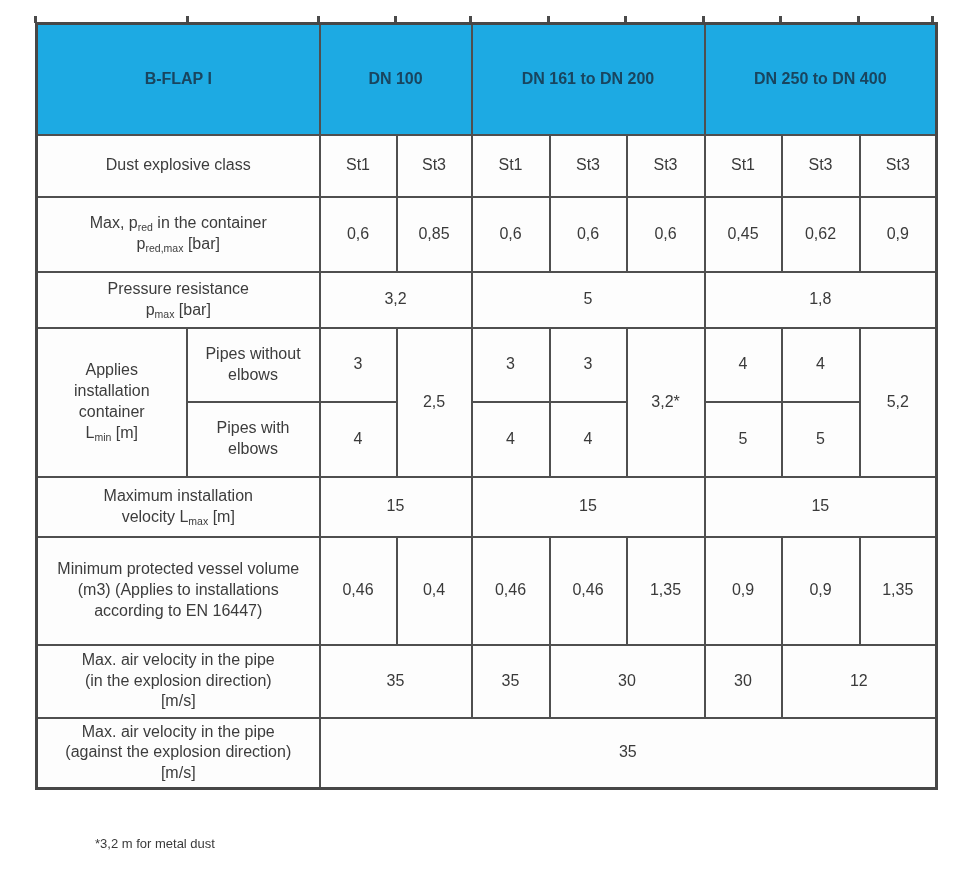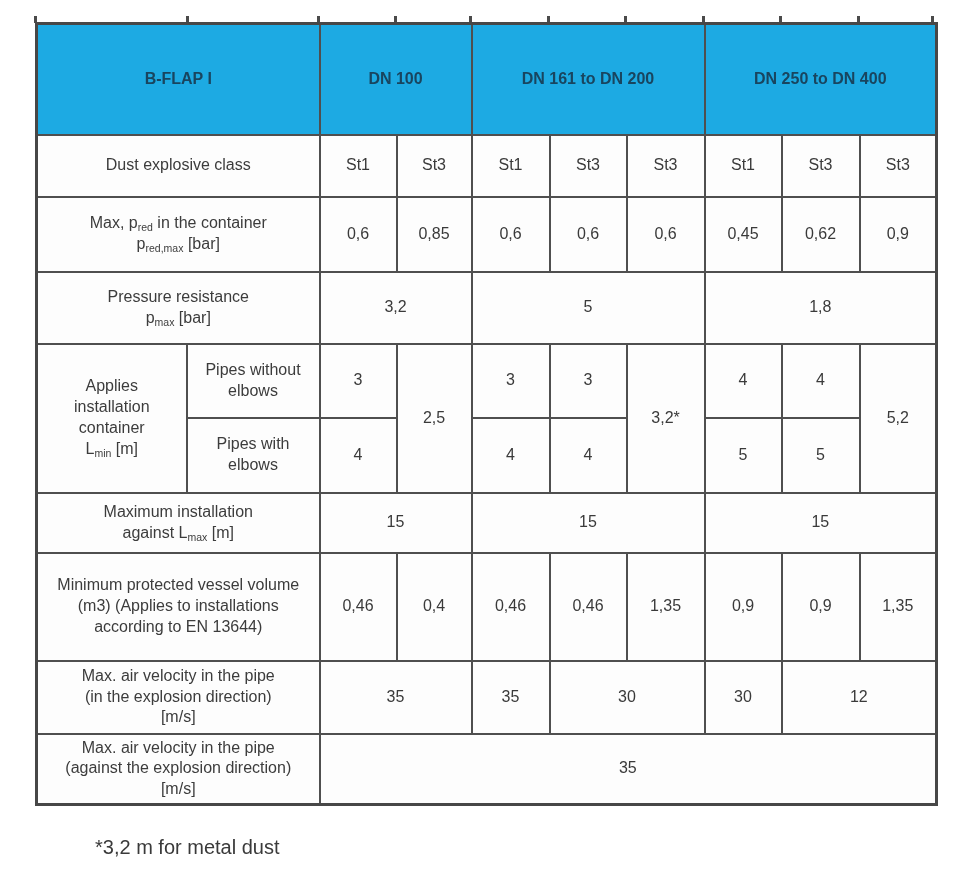--- a/index.html
+++ b/index.html
@@ -62,21 +62,21 @@
     vertical-align: -3px;
     line-height: 0;
   }
   .vessel-label {
     padding: 0 10px;
   }
   .footnote {
     position: absolute;
     left: 95px;
     top: 836px;
-    font-size: 20px;
+    font-size: 13px;
     color: #3a3a3a;
   }
 </style>
 </head>
 <body>
 
 <div class="page">
 
   <div>
     <span class="tick" style="left:34px"></span>
@@ -134,21 +134,21 @@
       <td>0,6</td>
       <td>0,85</td>
       <td>0,6</td>
       <td>0,6</td>
       <td>0,6</td>
       <td>0,45</td>
       <td>0,62</td>
       <td>0,9</td>
     </tr>
 
-    <tr style="height:72px">
+    <tr style="height:56px">
       <td class="lbl" colspan="2">
         <div>Pressure resistance</div>
         <div><span>p</span><sub>max</sub><span> [bar]</span></div>
       </td>
       <td colspan="2">3,2</td>
       <td colspan="3">5</td>
       <td colspan="3">1,8</td>
     </tr>
 
     <tr style="height:74px">
@@ -180,30 +180,30 @@
       <td>4</td>
       <td>4</td>
       <td>4</td>
       <td>5</td>
       <td>5</td>
     </tr>
 
     <tr style="height:60px">
       <td class="lbl" colspan="2">
         <div>Maximum installation</div>
-        <div><span>against L</span><sub>max</sub><span> [m]</span></div>
+        <div><span>velocity L</span><sub>max</sub><span> [m]</span></div>
       </td>
       <td colspan="2">15</td>
       <td colspan="3">15</td>
       <td colspan="3">15</td>
     </tr>
 
     <tr style="height:108px">
       <td class="lbl" colspan="2">
-        <div class="vessel-label">Minimum protected vessel volume (m3) (Applies to installations according to EN 13644)</div>
+        <div class="vessel-label">Minimum protected vessel volume (m3) (Applies to installations according to EN 16447)</div>
       </td>
       <td>0,46</td>
       <td>0,4</td>
       <td>0,46</td>
       <td>0,46</td>
       <td>1,35</td>
       <td>0,9</td>
       <td>0,9</td>
       <td>1,35</td>
     </tr>

